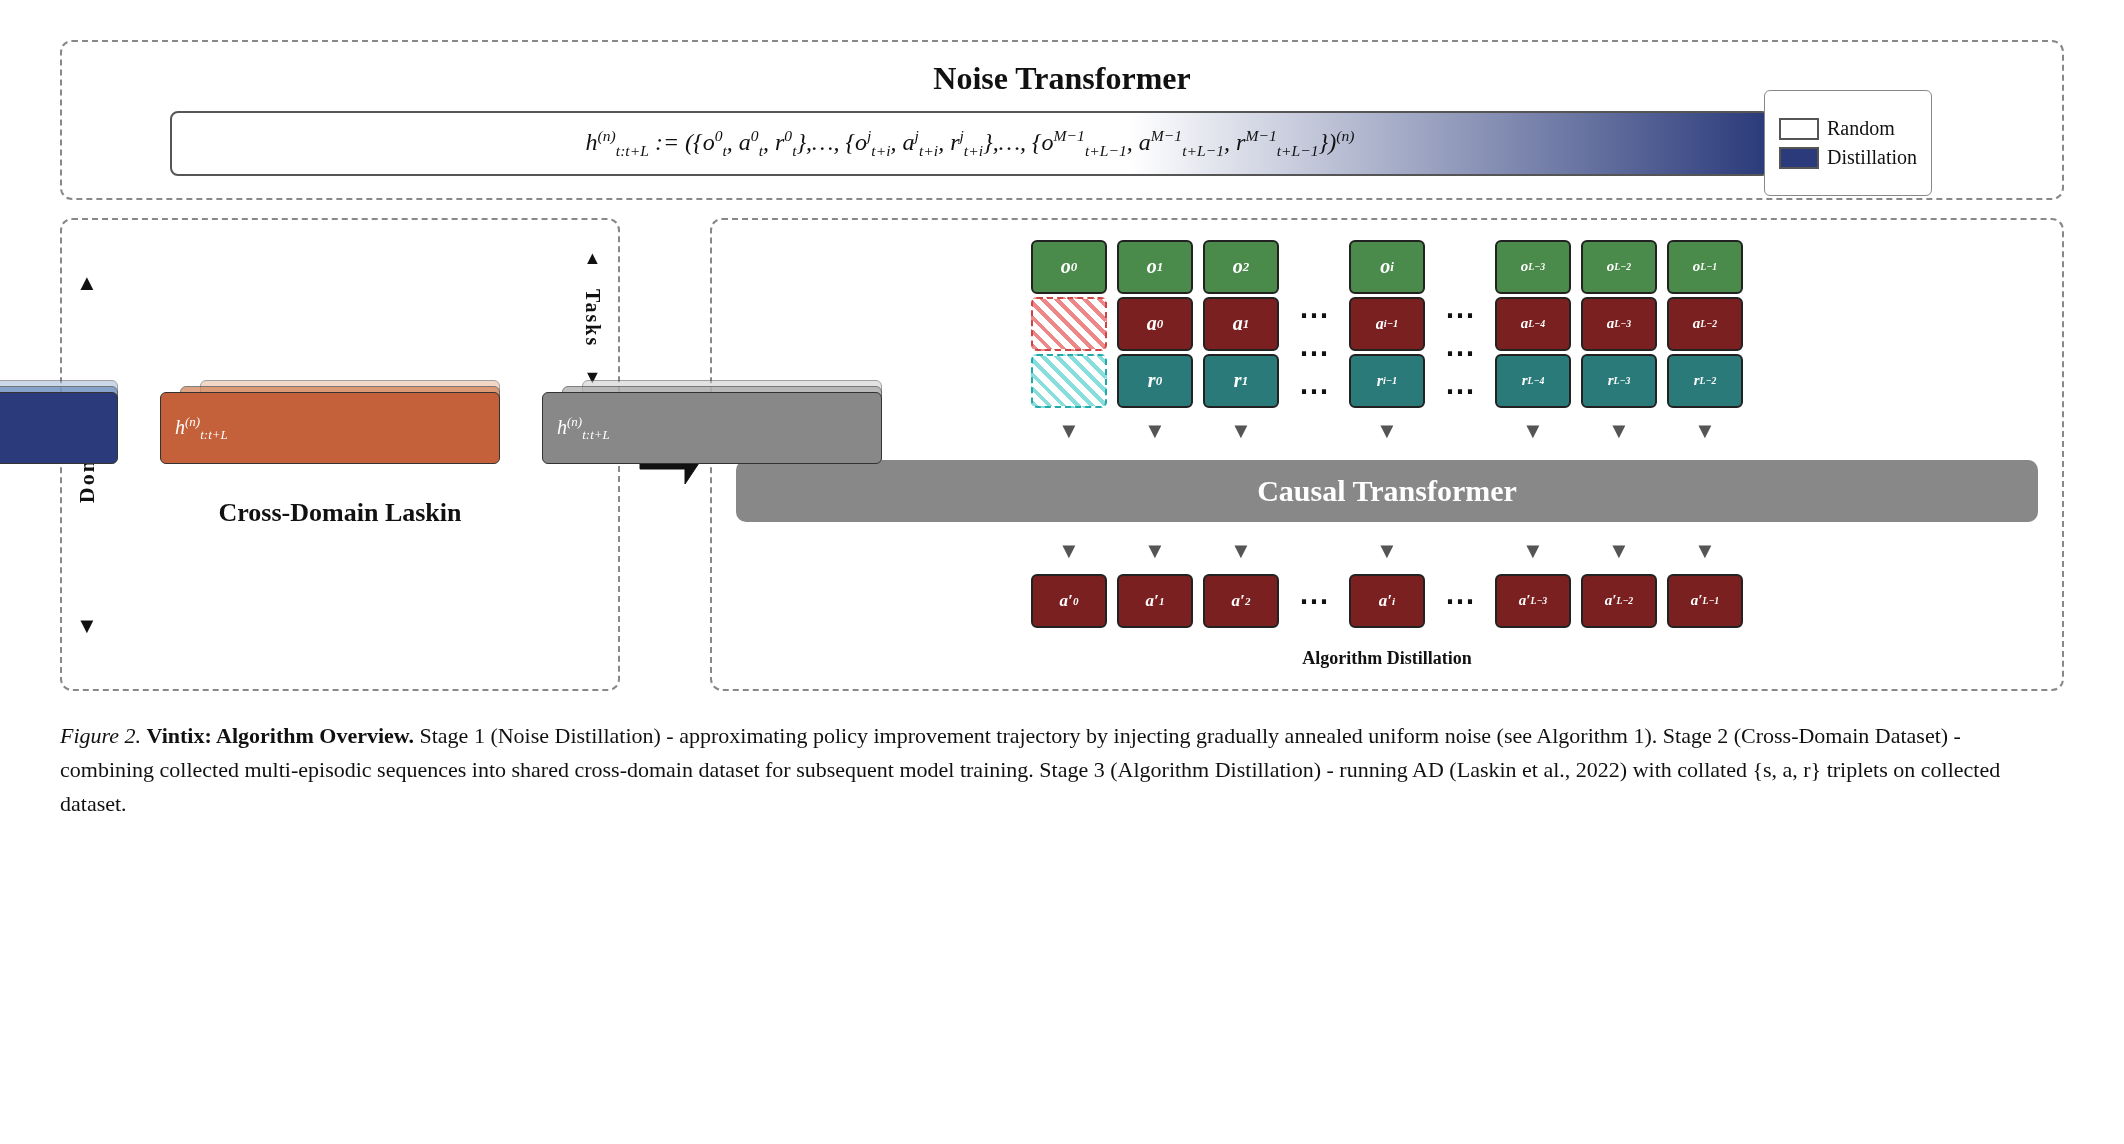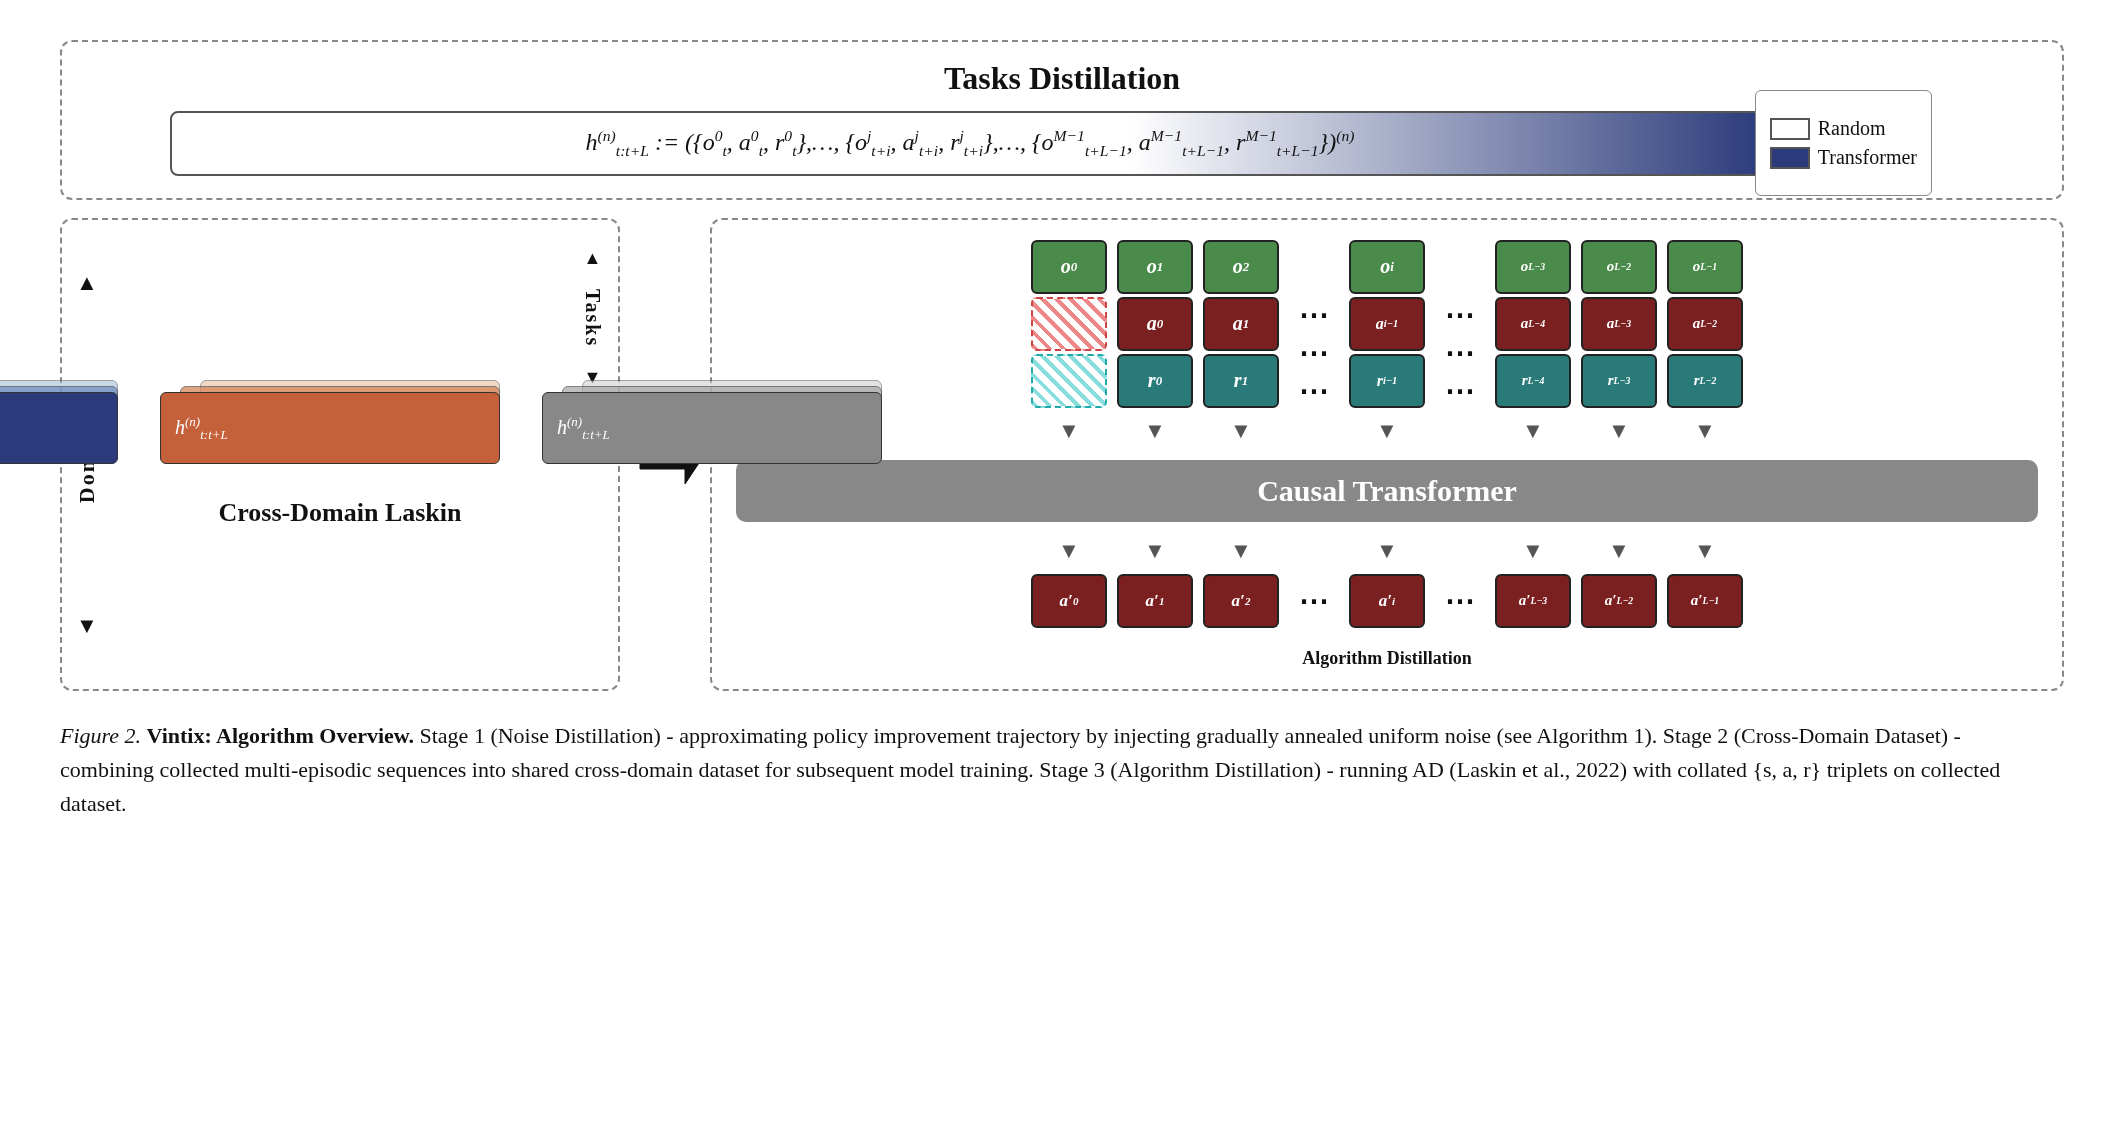--- a/index.html
+++ b/index.html
@@ -261,37 +261,37 @@
       width: 100%;
       max-width: 1800px;
     }
   </style>
 </head>
 <body>
 
 <div class="main-figure">
 
   <div class="noise-distillation-section">
-    <div class="noise-distillation-title">Tasks Distillation</div>
+    <div class="noise-distillation-title">Noise Transformer</div>
 
     <div class="formula-container">
       <div class="formula-box">
         <span class="formula-text">
           <i>h</i><sup>(<i>n</i>)</sup><sub><i>t</i>:<i>t</i>+<i>L</i></sub> := ({<i>o</i><sup>0</sup><sub><i>t</i></sub>, <i>a</i><sup>0</sup><sub><i>t</i></sub>, <i>r</i><sup>0</sup><sub><i>t</i></sub>},…, {<i>o</i><sup><i>j</i></sup><sub><i>t</i>+<i>i</i></sub>, <i>a</i><sup><i>j</i></sup><sub><i>t</i>+<i>i</i></sub>, <i>r</i><sup><i>j</i></sup><sub><i>t</i>+<i>i</i></sub>},…, {<i>o</i><sup><i>M</i>−1</sup><sub><i>t</i>+<i>L</i>−1</sub>, <i>a</i><sup><i>M</i>−1</sup><sub><i>t</i>+<i>L</i>−1</sub>, <i>r</i><sup><i>M</i>−1</sup><sub><i>t</i>+<i>L</i>−1</sub>})<sup>(<i>n</i>)</sup>
         </span>
       </div>
 
       <div class="legend-box">
         <div class="legend-item">
           <div class="legend-swatch random"></div>
           <span>Random</span>
         </div>
         <div class="legend-item">
           <div class="legend-swatch demonstrator"></div>
-          <span>Transformer</span>
+          <span>Distillation</span>
         </div>
       </div>
     </div>
   </div>
 
   <div class="middle-section">
 
     <div class="cross-domain-panel">
 
       <div style="position:absolute; left:12px; top:50px; bottom:50px; display:flex; flex-direction:column; align-items:center; justify-content:space-between;">

